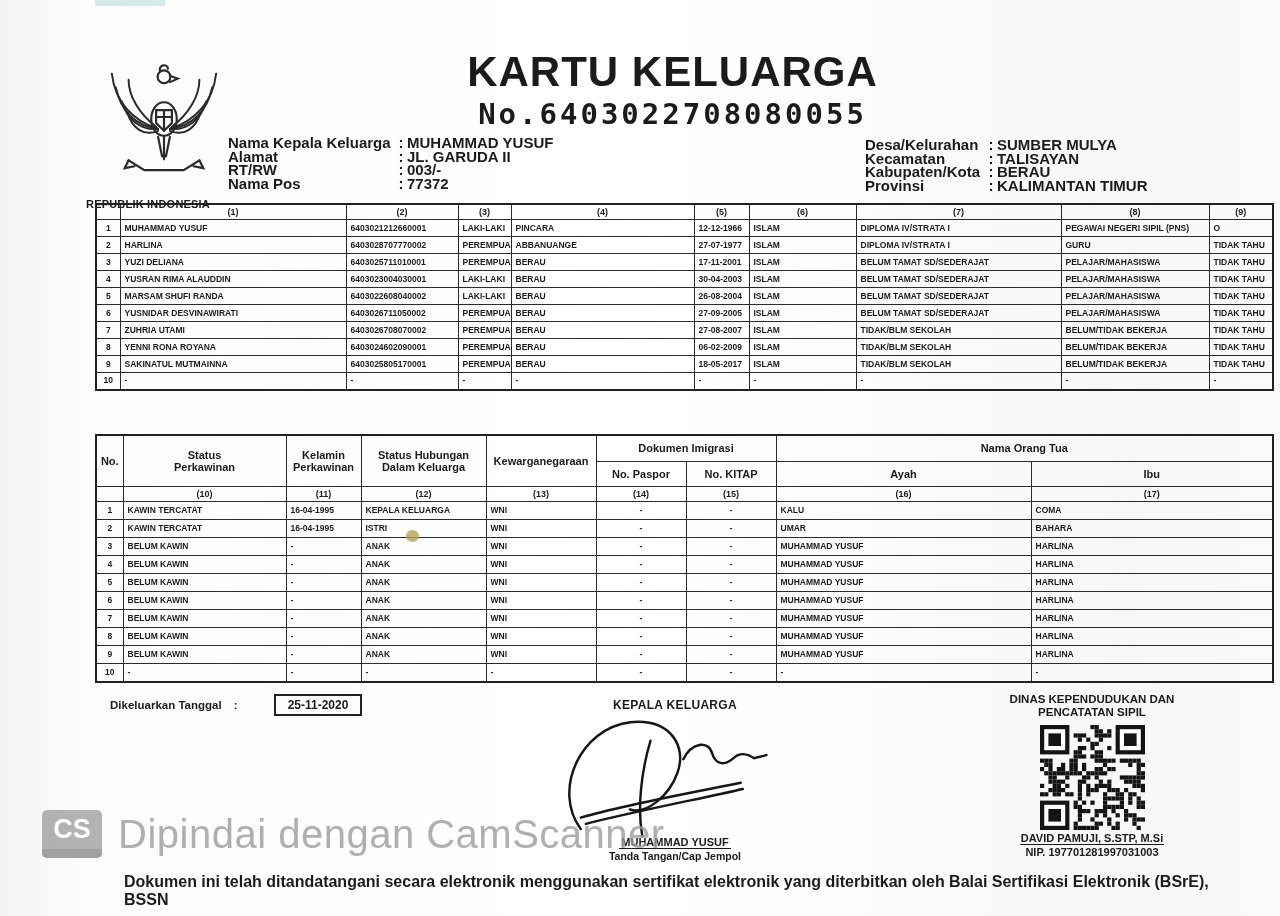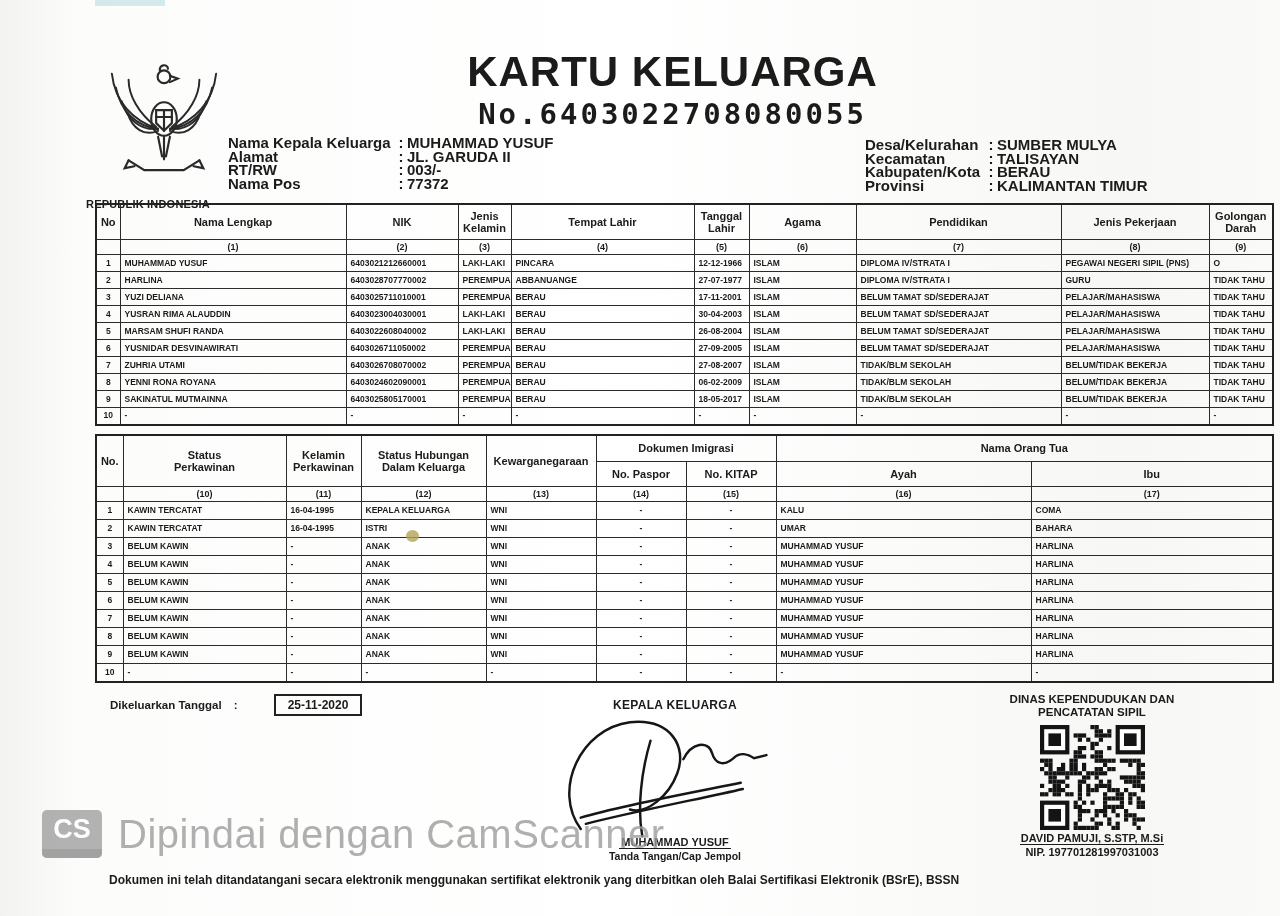--- a/index.html
+++ b/index.html
@@ -59,21 +59,21 @@
   .head-title{font-size:12px;font-weight:bold;letter-spacing:.3px;}
   .signature{position:absolute;left:552px;top:712px;width:236px;height:130px;}
   .head-name{position:absolute;left:535px;top:836px;width:280px;text-align:center;font-size:11px;font-weight:bold;}
   .head-name span{border-bottom:1.5px solid #1b1b1b;padding:0 2px;}
   .sign-caption{position:absolute;left:535px;top:850px;width:280px;text-align:center;font-size:10.5px;font-weight:bold;}
   .agency{position:absolute;left:982px;top:693px;width:220px;text-align:center;font-size:11.5px;font-weight:bold;line-height:13px;}
   .qr{position:absolute;left:1040px;top:725px;width:105px;height:105px;}
   .official-name{position:absolute;left:972px;top:832px;width:240px;text-align:center;font-size:11px;font-weight:bold;}
   .official-name span{border-bottom:1.5px solid #1b1b1b;padding:0 1px;}
   .official-nip{position:absolute;left:972px;top:846px;width:240px;text-align:center;font-size:11px;font-weight:bold;}
-  .disclaimer{position:absolute;left:109px;top:873px;width:1100px;font-size:12px;font-weight:bold;}
+  .disclaimer{position:absolute;left:124px;top:873px;width:1100px;font-size:16px;font-weight:bold;}
 
   
   .watermark{position:absolute;left:42px;top:810px;display:flex;align-items:center;gap:16px;z-index:5;opacity:.78;}
   .cs-badge{width:60px;height:48px;background:#9e9e9e;border-radius:5px;position:relative;
     display:flex;align-items:flex-start;justify-content:center;}
   .cs-badge .cs-text{color:#fff;font-size:27px;font-weight:bold;line-height:38px;}
   .cs-badge .cs-bar{position:absolute;bottom:0;left:0;right:0;height:9px;background:#8a8a8a;border-radius:0 0 5px 5px;}
   .wm-text{font-size:40px;color:#9a9a9a;letter-spacing:.5px;white-space:nowrap;}
 </style>
 </head>
@@ -169,32 +169,20 @@
         <col style="width:112px">
         <col style="width:53px">
       <col style="width:183px">
         <col style="width:55px">
         <col style="width:107px">
         <col style="width:205px">
       <col style="width:148px">
         <col style="width:64px">
     </colgroup>
     <thead>
-      <tr class="ha">
-        <th>No</th>
-        <th>Nama Lengkap</th>
-        <th>NIK</th>
-        <th>Jenis Kelamin</th>
-        <th>Tempat Lahir</th>
-        <th>Tanggal Lahir</th>
-        <th>Agama</th>
-        <th>Pendidikan</th>
-        <th>Jenis Pekerjaan</th>
-        <th>Golongan Darah</th>
-      </tr>
       <tr class="hb">
         <th></th>
         <th>(1)</th>
         <th>(2)</th>
         <th>(3)</th>
         <th>(4)</th>
         <th>(5)</th>
         <th>(6)</th>
         <th>(7)</th>
         <th>(8)</th>

